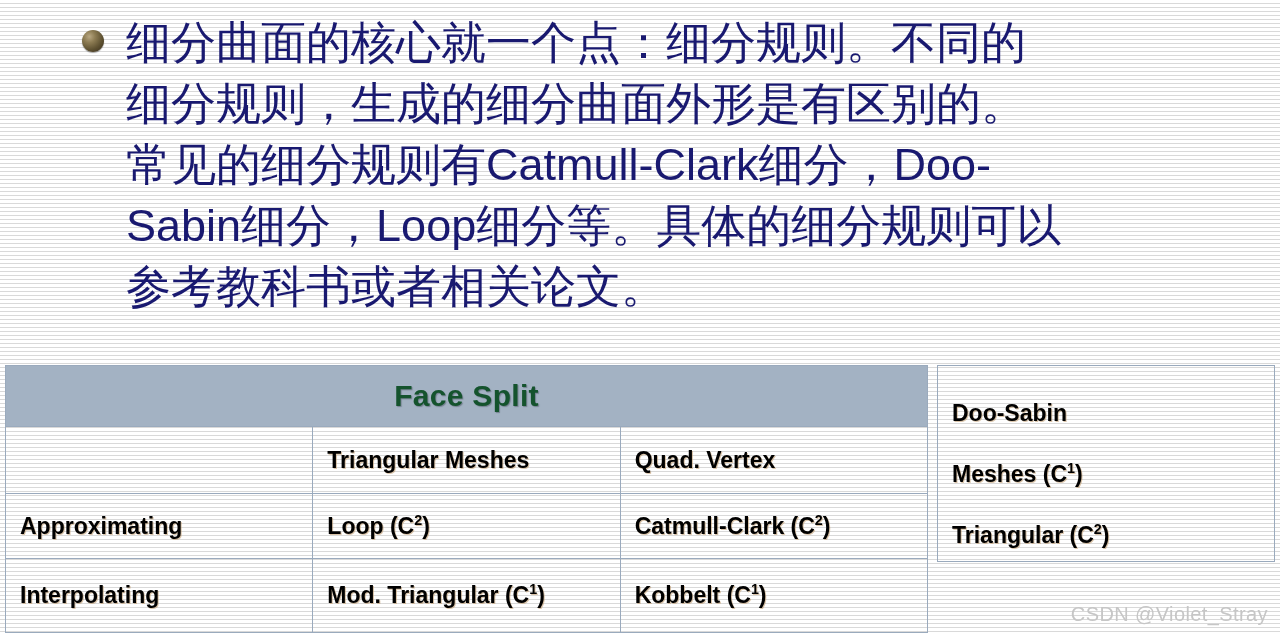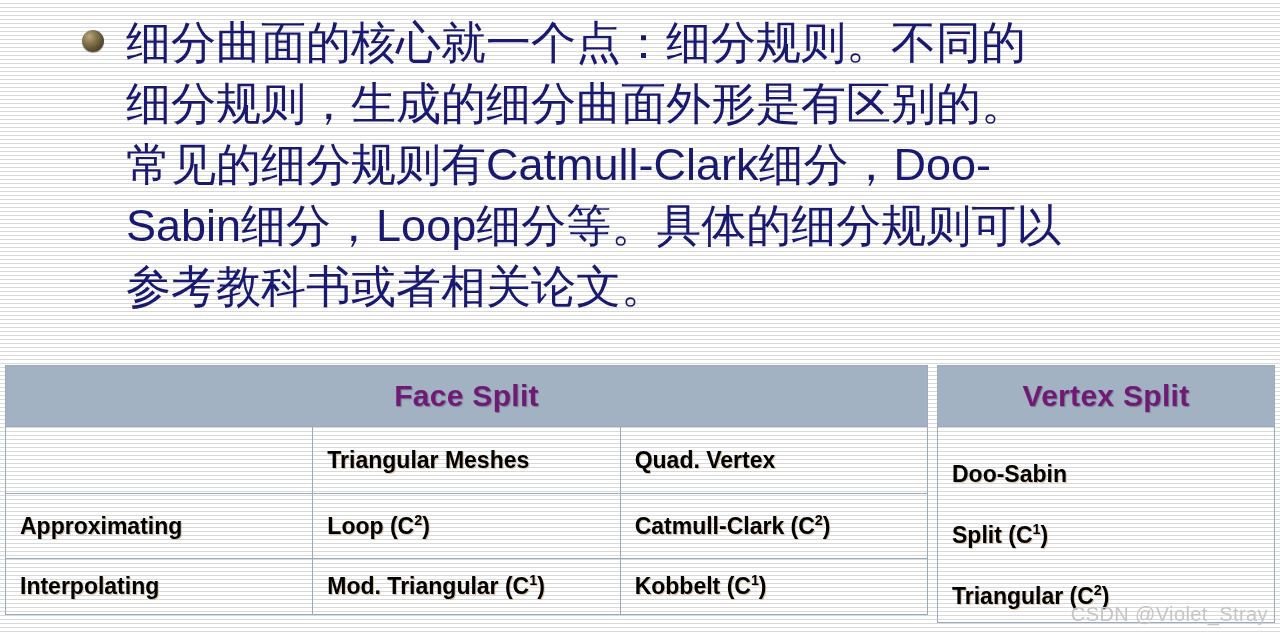--- a/index.html
+++ b/index.html
@@ -71,21 +71,21 @@
     background: transparent;
   }
   .tbl td, .tbl th {
     border: 1px solid #9aaabd;
     padding: 0;
     background: transparent;
     vertical-align: middle;
   }
   .hdr {
     background-color: #a3b2c3 !important;
-    color: #701a75;
+    color: #14532d;
     font-weight: bold;
     font-size: 30px;
     text-align: center;
     height: 60px;
     letter-spacing: 0.3px;
     text-shadow: 1px 1px 1px rgba(90,100,115,0.65);
   }
   .cell {
     color: #000000;
     font-weight: bold;
@@ -103,21 +103,21 @@
   }
   #table-vertex {
     left: 937px;
     top: 365px;
     width: 338px;
   }
 
   .r-h  { height: 60px; }
   .r-1  { height: 67px; }
   .r-2  { height: 65px; }
-  .r-3  { height: 56px; }
+  .r-3  { height: 74px; }
 
   .multiline {
     line-height: 40px;
     padding-top: 6px !important;
     padding-bottom: 6px !important;
   }
   .multiline .ln { display: block; white-space: nowrap; margin-top: 21px; }
 
   sup {
     font-size: 0.62em;
@@ -169,27 +169,24 @@
     <tr class="r-3">
       <td class="cell">Interpolating</td>
       <td class="cell"><span>Mod. Triangular (C</span><sup>1</sup><span>)</span></td>
       <td class="cell"><span>Kobbelt (C</span><sup>1</sup><span>)</span></td>
     </tr>
   </tbody>
     </table>
 
   <table id="table-vertex" class="tbl">
     <tbody>
-        <tr class="r-h">
-      <th class="hdr">Vertex Split</th>
-    </tr>
     <tr>
       <td class="cell multiline" style="height:135px;">
         <span class="ln"><span>Doo-Sabin</span><sup></sup><span></span></span>
-        <span class="ln"><span>Split (C</span><sup>1</sup><span>)</span></span>
+        <span class="ln"><span>Meshes (C</span><sup>1</sup><span>)</span></span>
         <span class="ln"><span>Triangular (C</span><sup>2</sup><span>)</span></span>
       </td>
     </tr>
   </tbody>
     </table>
 
   <div id="watermark">CSDN @Violet_Stray</div>
 
 </div>
 

